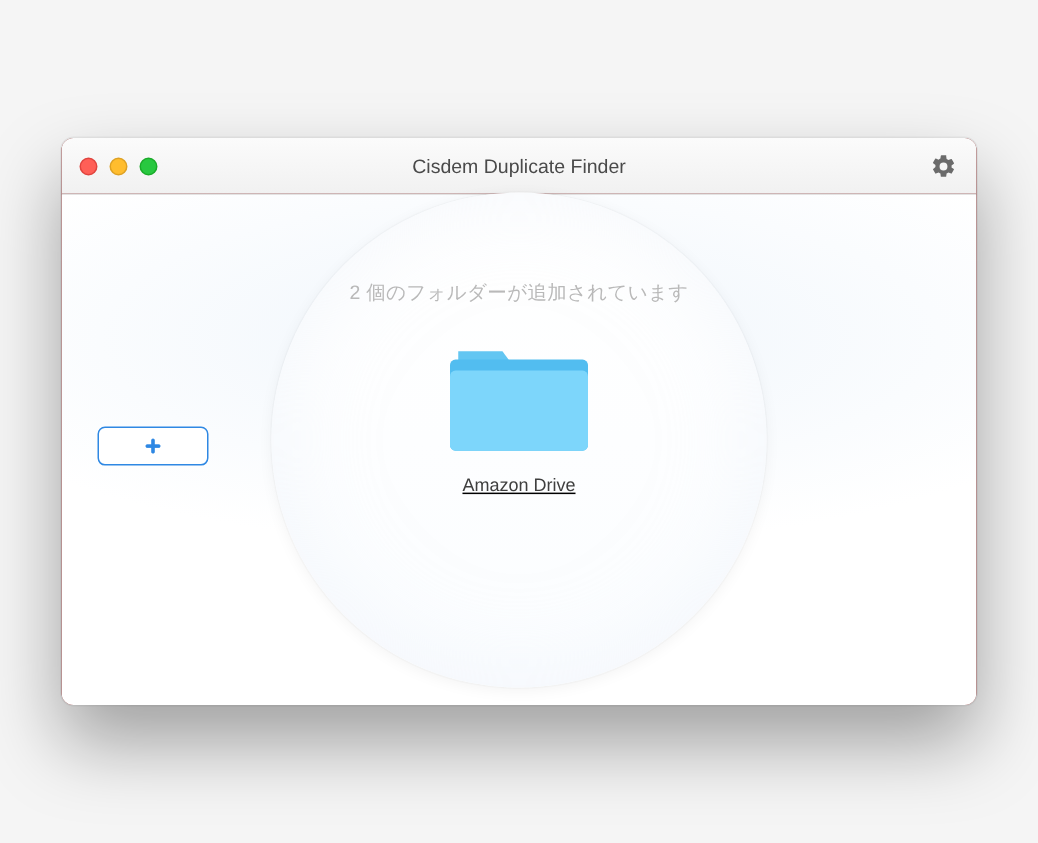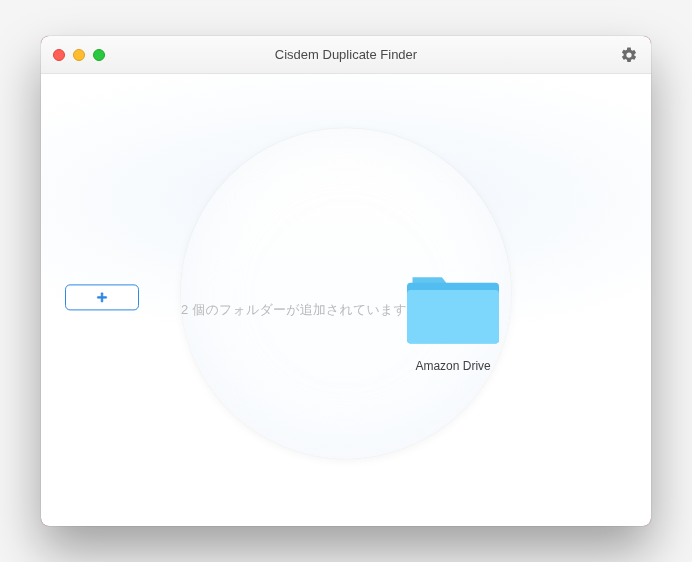--- a/index.html
+++ b/index.html
@@ -7,21 +7,21 @@
     width: 692px;
     height: 562px;
     background: #f5f5f5;
     font-family: -apple-system, "Helvetica Neue", Arial, sans-serif;
     display: flex;
     align-items: center;
     justify-content: center;
   }
   .window {
     width: 610px;
-    height: 490px;
+    height: 378px;
     background: #7f1d1d;
     border-radius: 8px;
     box-shadow: 0 25px 50px rgba(0,0,0,0.35), 0 0 0 1px rgba(0,0,0,0.05);
     overflow: hidden;
     position: relative;
   }
   .titlebar {
     height: 38px;
     background: linear-gradient(#fbfbfb,#f1f1f1);
     border-bottom: 1px solid #e3e3e3;
@@ -61,32 +61,32 @@
     left:50%; top:50%;
     transform: translate(-50%, -52%);
     width: 330px; height:330px;
     border-radius:50%;
     background: linear-gradient(#ffffff,#fbfdff);
     box-shadow:
       0 2px 10px rgba(0,0,0,0.05),
       0 0 0 1px rgba(0,0,0,0.02),
       inset 0 0 60px rgba(235,242,250,0.5);
     display:flex;
-    flex-direction:row;
+    flex-direction:column;
     align-items:center;
     padding-top:58px;
   }
   .status-text {
     font-size:13px;
     color:#b9b9b9;
     margin-bottom:24px;
     letter-spacing:0.2px;
   }
 
-  .folders { display:flex; gap:22px; }
+  .folders { display:flex; gap:22px;text-decoration:underline; }
   .folder-item { display:flex; flex-direction:column; align-items:center; }
   .folder-icon { width:92px; height:76px; }
   .folder-name { font-size:12px; color:#3f3f3f; margin-top:12px; }
 
   .add-btn {
     position:absolute;
     left:24px; top:50%;
     transform: translateY(-60%);
     width:74px; height:26px;
     border:1px solid #2f88e3;

